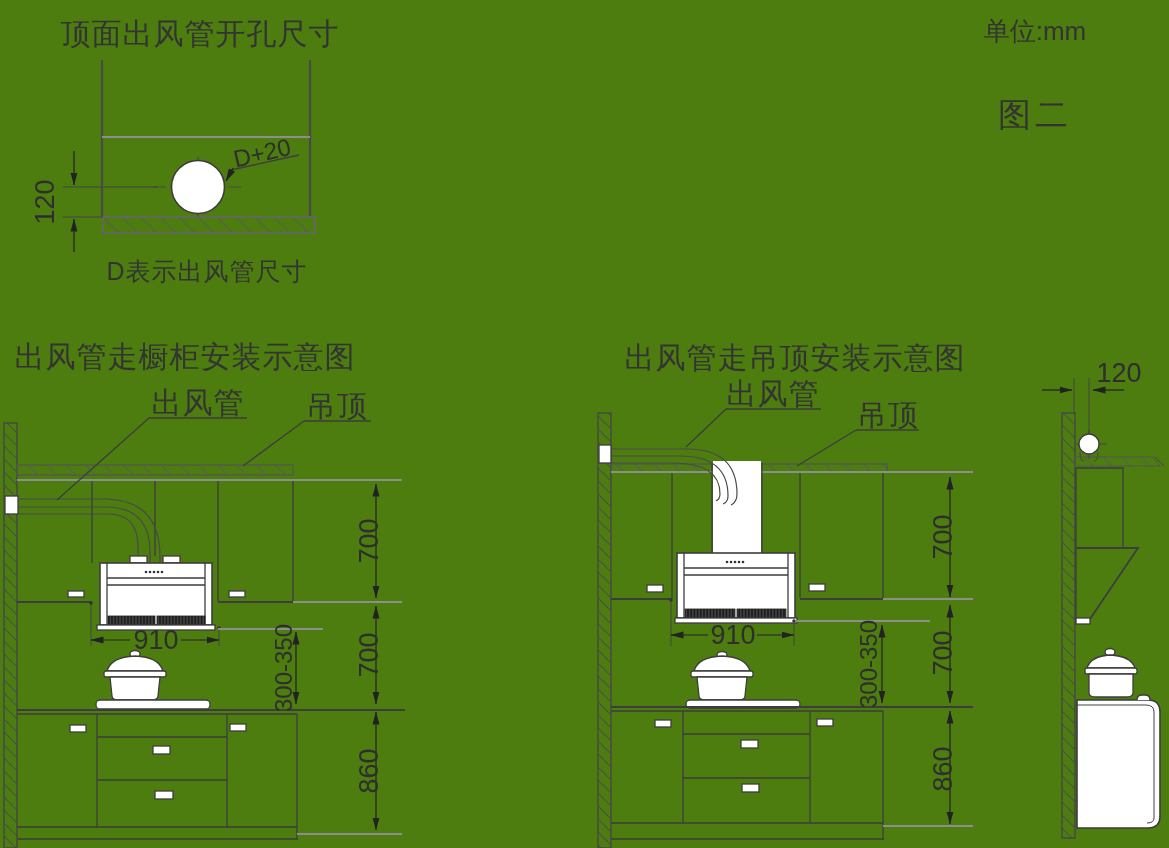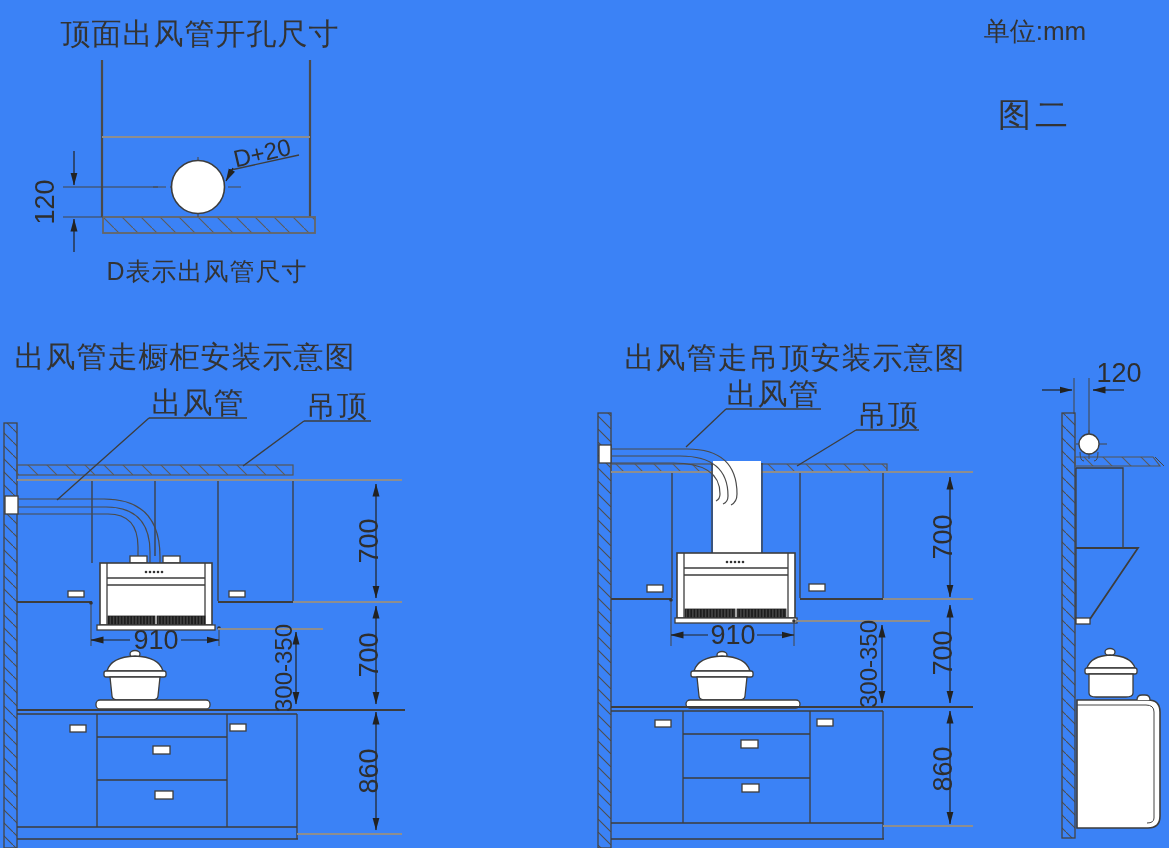--- a/index.html
+++ b/index.html
@@ -1,16 +1,16 @@
 <!DOCTYPE html>
 <html><head>
 <meta charset="utf-8">
 <style>
   html,body{margin:0;padding:0;background:#fff;}
-  .page{position:relative;width:1169px;height:848px;background:#3b82f6;overflow:hidden;}
+  .page{position:relative;width:1169px;height:848px;background:#4d7c0f;overflow:hidden;}
   svg text{font-family:"Liberation Sans","DejaVu Sans",sans-serif;fill:#333;}
   .t-title{font-size:30px;font-weight:500;letter-spacing:1px;}
   .t-label{font-size:30px;font-weight:500;letter-spacing:1px;}
   .t-cap{font-size:25px;font-weight:500;letter-spacing:1px;}
   .t-unit{font-size:26px;font-weight:500;}
   .t-fig{font-size:33px;font-weight:500;letter-spacing:4px;}
   .t-dim{font-size:27px;fill:#2e2e2e;}
   .t-dim-s{font-size:24px;fill:#2e2e2e;}
   .dk{stroke:#3d3d3d;fill:none;stroke-width:1.3px;}
   .dk2{stroke:#3d3d3d;fill:none;stroke-width:1.8px;}

